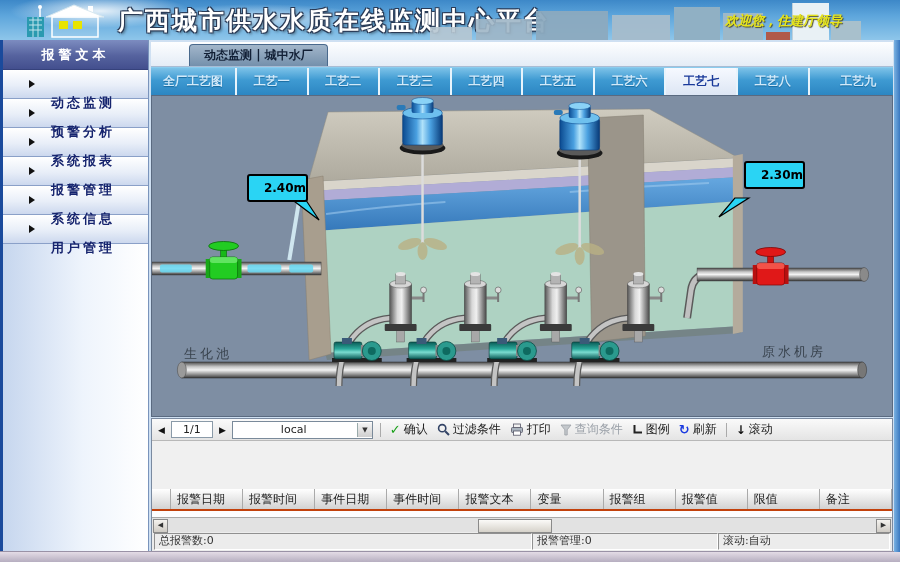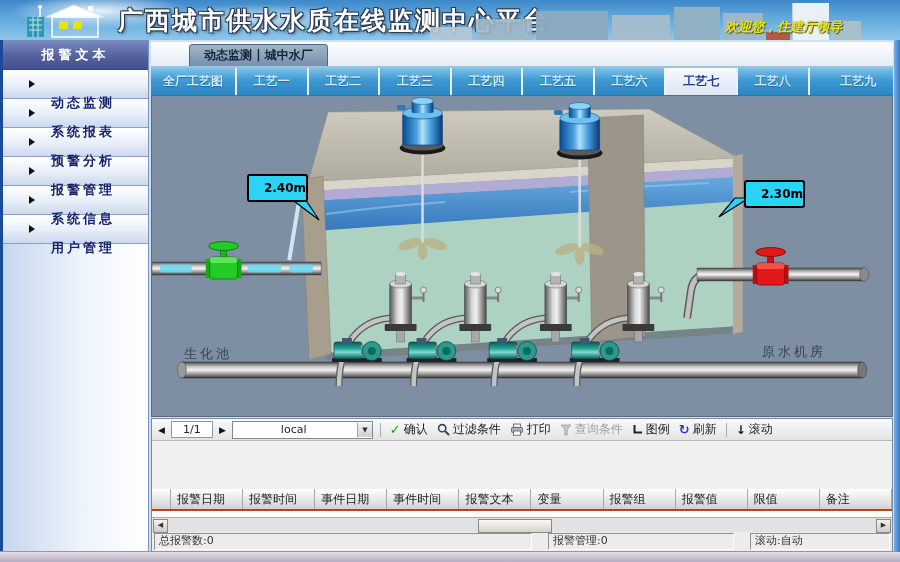--- a/index.html
+++ b/index.html
@@ -11,21 +11,21 @@
           background:linear-gradient(180deg,#3d88c8 0%,#5ea6dc 40%,#8ec6ea 100%);overflow:hidden;}
   .cloud{position:absolute;background:radial-gradient(closest-side,rgba(255,255,255,.85),rgba(255,255,255,0));border-radius:50%;}
   .cloud.c1{left:10px;top:-6px;width:180px;height:34px;}
   .cloud.c2{left:150px;top:4px;width:220px;height:28px;opacity:.7;}
   .logo{position:absolute;left:26px;top:2px;}
   .app-title{position:absolute;left:118px;top:0;height:40px;line-height:42px;margin:0;
              font-size:25px;font-weight:bold;color:#fff;letter-spacing:2px;white-space:nowrap;
              text-shadow:-1px -1px 0 #2a3a55,1px -1px 0 #2a3a55,-1px 1px 0 #2a3a55,1px 1px 0 #2a3a55,2px 2px 3px rgba(0,0,0,.45);}
   .skyline{position:absolute;right:0;top:0;width:470px;height:40px;}
   .skyline .b{position:absolute;bottom:0;}
-  .welcome{position:absolute;right:58px;top:18px;font-size:13px;font-weight:bold;font-style:italic;
+  .welcome{position:absolute;right:58px;top:12px;font-size:13px;font-weight:bold;font-style:italic;
            color:#e6e41a;text-shadow:1px 1px 1px #4a4a2a;white-space:nowrap;z-index:5;}
 
   
   .bodywrap{position:absolute;top:40px;left:0;right:0;bottom:10px;display:flex;}
   .right-edge{position:absolute;top:40px;right:0;bottom:10px;width:6px;
               background:linear-gradient(90deg,#7ab2e2,#3a78c0);z-index:4;}
   .window-bottom{position:absolute;left:0;right:0;bottom:0;height:10px;
                  background:linear-gradient(180deg,#e4dce6,#b6aec0);border-top:1px solid #9a92a6;}
 
   
@@ -57,21 +57,21 @@
   .ptab:last-child{border-right:none;padding-left:14px;}
   .ptab.active{background:linear-gradient(180deg,#f6f9ff,#dde6f4);color:#1a3a9a;text-shadow:none;}
 
   
   .scada{position:relative;height:320px;flex:0 0 320px;background:#7e8ea3;border:1px solid #5a6a80;overflow:hidden;}
   .scada svg.scene{position:absolute;left:0;top:0;width:100%;height:100%;}
   .callout{position:absolute;width:57px;height:24px;line-height:24px;text-align:right;
            background:#2ad4f4;border:2px solid #000;border-radius:3px;
            font-size:12px;font-weight:bold;color:#000;z-index:3;}
   .callout.left{left:95px;top:78px;}
-  .callout.right{left:592px;top:84px;}
+  .callout.right{left:592px;top:65px;}
   .scada-label{position:absolute;font-size:13px;color:#39434e;letter-spacing:3px;z-index:3;white-space:nowrap;}
   .scada-label.l1{left:32px;top:249px;}
   .scada-label.l2{left:610px;top:247px;}
 
   
   .alarm{flex:1;display:flex;flex-direction:column;border:1px solid #7a8aa0;background:#f0f0f0;margin-top:1px;}
   .toolbar{height:21px;flex:0 0 21px;display:flex;align-items:center;gap:5px;padding:0 5px;
            background:linear-gradient(180deg,#fafafa,#e4e4e4);border-bottom:1px solid #b8b8b8;font-size:12px;color:#222;}
   .tb-arrow{font-size:9px;color:#111;cursor:pointer;padding:0 1px;}
   .page-box{width:40px;height:15px;line-height:15px;text-align:center;background:#fff;
@@ -91,21 +91,21 @@
   .th{flex:1;background:linear-gradient(180deg,#ffffff,#d2d2d2);border-right:1px solid #aaa;
       font-size:12px;color:#222;line-height:20px;padding-left:6px;white-space:nowrap;overflow:hidden;cursor:pointer;}
   .th.sel{flex:0 0 18px;padding:0;}
   .tbody{flex:1;background:#fdfdfe;}
   .hscroll{height:14px;flex:0 0 14px;background:#e2e2e2;border-top:1px solid #aaa;position:relative;}
   .hs-btn{position:absolute;top:1px;width:13px;height:12px;background:linear-gradient(180deg,#f4f2ee,#cfcbc4);
           border:1px solid #8a8a8a;font-size:7px;line-height:11px;text-align:center;color:#333;cursor:pointer;}
   .hs-btn.left{left:1px;} .hs-btn.right{right:1px;}
   .hs-thumb{position:absolute;top:1px;left:44%;width:72px;height:12px;cursor:pointer;
             background:linear-gradient(180deg,#fbfaf8,#d6d2ca);border:1px solid #8a8a8a;}
-  .statusbar{height:17px;flex:0 0 17px;display:flex;background:#ececec;padding:1px 2px;gap:16px;}
+  .statusbar{height:17px;flex:0 0 17px;display:flex;background:#ececec;padding:1px 2px;gap:0;}
   .status-seg{border:1px solid;border-color:#909090 #ffffff #ffffff #909090;
               font-size:11px;color:#333;line-height:13px;padding:0 4px;white-space:nowrap;overflow:hidden;}
   .status-seg.s1{flex:0 0 368px;} .status-seg.s2{flex:0 0 176px;} .status-seg.s3{flex:1;}
 </style>
 </head>
 <body>
 
 <div class="window">
 
   <div class="header">
@@ -140,25 +140,25 @@
   <div class="bodywrap">
 
     <div class="sidebar">
       <div class="sb-home">报警文本</div>
       <div class="sb-item">
         <span class="tri"></span>
         <span class="lbl">动态监测</span>
       </div>
       <div class="sb-item">
         <span class="tri"></span>
+        <span class="lbl">预警分析</span>
+      </div>
+      <div class="sb-item">
+        <span class="tri"></span>
         <span class="lbl">系统报表</span>
-      </div>
-      <div class="sb-item">
-        <span class="tri"></span>
-        <span class="lbl">预警分析</span>
       </div>
       <div class="sb-item">
         <span class="tri"></span>
         <span class="lbl">报警管理</span>
       </div>
       <div class="sb-item">
         <span class="tri"></span>
         <span class="lbl">系统信息</span>
       </div>
       <div class="sb-item">

